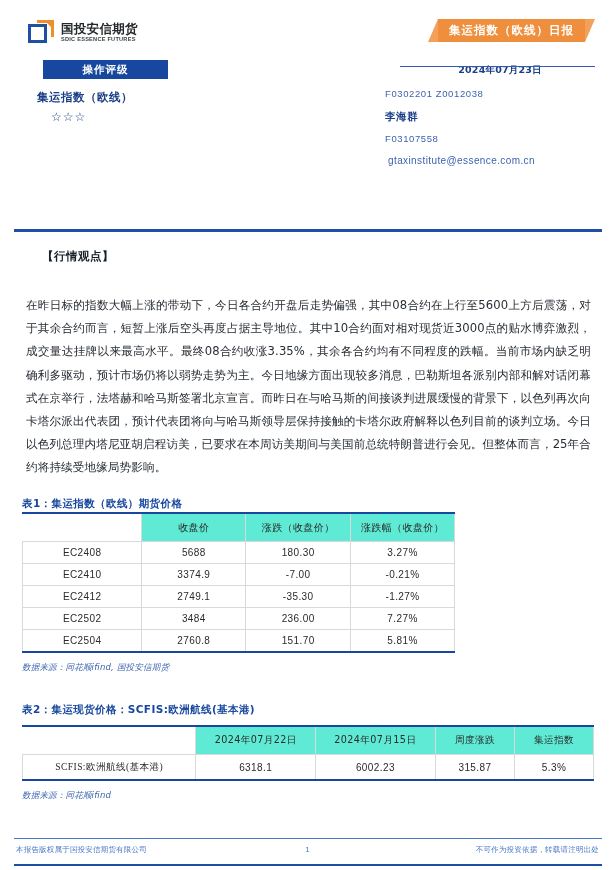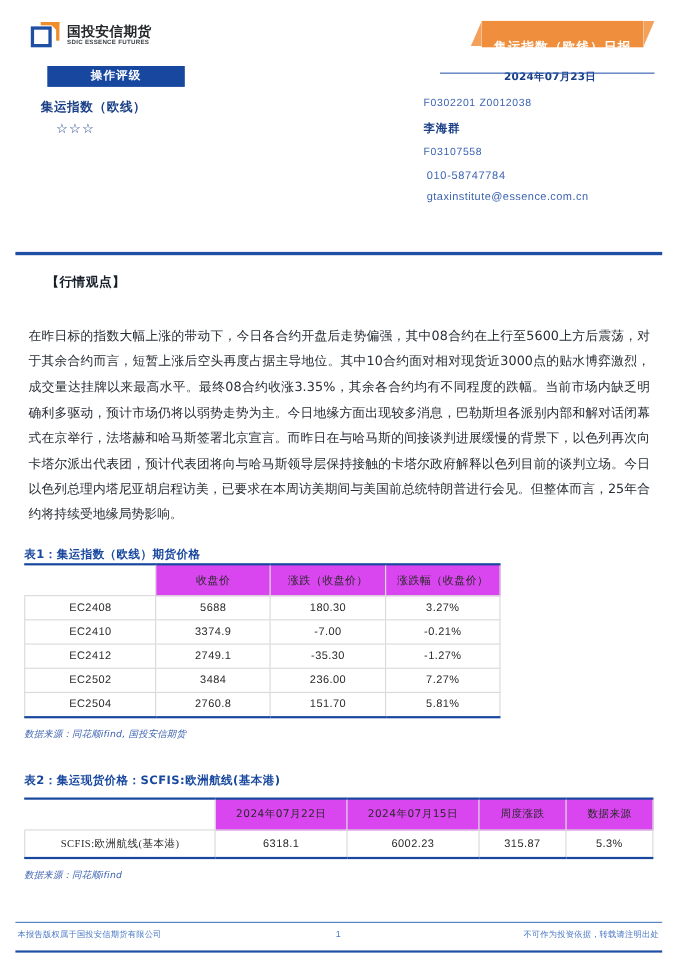--- a/index.html
+++ b/index.html
@@ -129,21 +129,21 @@
     clip-path: polygon(100% 0, 100% 100%, 0 100%);
   }
   .ribbon-body {
     background: #ef8f3e;
     color: #ffffff;
     font-family: "DejaVu Sans", sans-serif;
     font-size: 11.5px;
     font-weight: bold;
     letter-spacing: 1px;
     line-height: 23px;
-    padding: 12px 11px;
+    padding: 0 11px;
     white-space: nowrap;
   }
   .ribbon-tail-r {
     width: 10px;
     background: #f3a05a;
     clip-path: polygon(0 0, 100% 0, 0 100%);
   }
 
   .hdr-date {
     position: absolute;
@@ -255,21 +255,21 @@
   }
   table th, table td {
     border: 1px solid #d9d9d9;
     text-align: center;
     color: #2a2a2a;
     font-weight: normal;
     letter-spacing: 0.4px;
   }
   table thead th {
     border-top: 2px solid #17479e;
-    background: #d946ef;
+    background: #5eead4;
   }
   table tbody tr:last-child td { border-bottom: 2px solid #17479e; }
 
   
   #table1 {
     left: 22px; top: 512px;
     width: 433px;
   }
   #table1 th {
     height: 25px;
@@ -368,21 +368,20 @@
     <div class="ribbon-tail-r"></div>
   </div>
 
   <div class="hdr-date">2024年07月23日</div>
   <div class="hdr-date-rule"></div>
 
   <div class="contact">
     <div class="contact-code">F0302201  Z0012038</div>
     <div class="contact-name">李海群</div>
     <div class="contact-code">F03107558</div>
-    <div class="contact-phone">010-58747784</div>
     <div class="contact-mail">gtaxinstitute@essence.com.cn</div>
   </div>
 
   <div class="hdr-rule"></div>
 </div>
 
 <div class="section-title">【行情观点】</div>
 <div class="body-text">在昨日标的指数大幅上涨的带动下，今日各合约开盘后走势偏强，其中08合约在上行至5600上方后震荡，对于其余合约而言，短暂上涨后空头再度占据主导地位。其中10合约面对相对现货近3000点的贴水博弈激烈，成交量达挂牌以来最高水平。最终08合约收涨3.35%，其余各合约均有不同程度的跌幅。当前市场内缺乏明确利多驱动，预计市场仍将以弱势走势为主。今日地缘方面出现较多消息，巴勒斯坦各派别内部和解对话闭幕式在京举行，法塔赫和哈马斯签署北京宣言。而昨日在与哈马斯的间接谈判进展缓慢的背景下，以色列再次向卡塔尔派出代表团，预计代表团将向与哈马斯领导层保持接触的卡塔尔政府解释以色列目前的谈判立场。今日以色列总理内塔尼亚胡启程访美，已要求在本周访美期间与美国前总统特朗普进行会见。但整体而言，25年合约将持续受地缘局势影响。</div>
 
 <div class="tbl-caption" style="left:22px; top:497px;">表1：集运指数（欧线）期货价格</div>
@@ -431,21 +430,21 @@
 <div class="tbl-source" style="left:22px; top:662px;">数据来源：同花顺ifind, 国投安信期货</div>
 
 <div class="tbl-caption" style="left:22px; top:703px;">表2：集运现货价格：SCFIS:欧洲航线(基本港)</div>
 <table id="table2">
   <thead>
     <tr>
       <th class="d0"></th>
       <th class="d1">2024年07月22日</th>
       <th class="d2">2024年07月15日</th>
       <th class="d3">周度涨跌</th>
-      <th class="d4">数据来源</th>
+      <th class="d4">集运指数</th>
     </tr>
   </thead>
   <tbody>
     <tr>
       <td class="label">SCFIS:欧洲航线(基本港)</td>
       <td>6318.1</td>
       <td>6002.23</td>
       <td>315.87</td>
       <td>5.3%</td>
     </tr>

